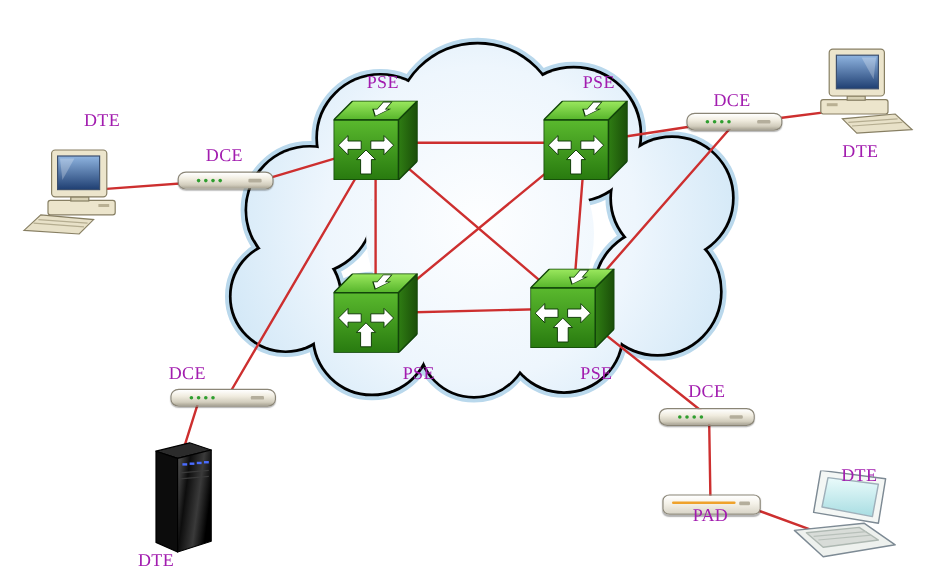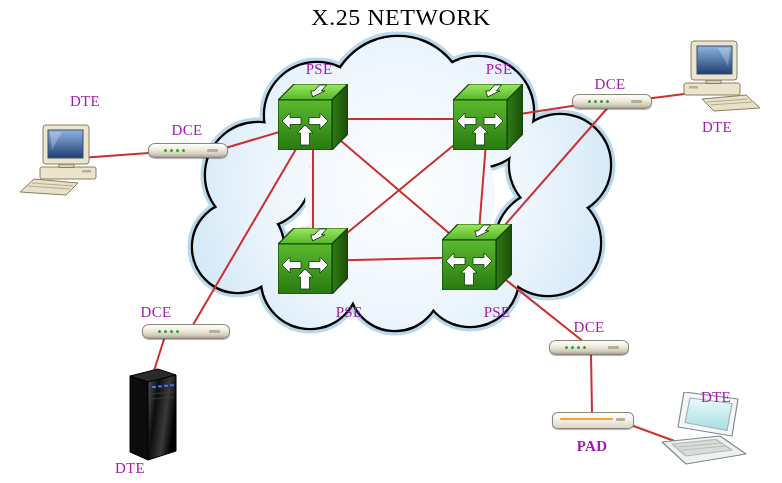--- a/index.html
+++ b/index.html
@@ -288,31 +288,30 @@
       <g stroke="#7d8a94" stroke-width="1.2" stroke-linejoin="round">
         <polygon points="28,0 82,7 76,44 22,35" fill="#f4f7f5"></polygon>
         <polygon points="34,6 76,11.5 71,38.5 29,30.5" fill="url(#gLap)" stroke="#9fb0ba"></polygon>
         <polygon points="6,50 64,44 90,62 30,72" fill="#eef1ee"></polygon>
         <polygon points="16,52 60,47.5 76,58 30,64" fill="#d8dcd8" stroke="#aeb8b2"></polygon>
       </g>
       <path d="M22,55 L66,51 M26,58 L70,54" stroke="#b8c0ba" stroke-width="1" fill="none"></path>
     </svg>
   </div>
 
-  <div class="title">X.25 NETWORK</div>
 
   <span class="label" style="left:319px; top:61px;">PSE</span>
   <span class="label" style="left:499px; top:61px;">PSE</span>
   <span class="label" style="left:349px; top:304px;">PSE</span>
   <span class="label" style="left:497px; top:304px;">PSE</span>
 
   <span class="label" style="left:187px; top:122px;">DCE</span>
   <span class="label" style="left:610px; top:76px;">DCE</span>
   <span class="label" style="left:156px; top:304px;">DCE</span>
   <span class="label" style="left:589px; top:319px;">DCE</span>
 
   <span class="label" style="left:85px;  top:93px;">DTE</span>
   <span class="label" style="left:717px; top:119px;">DTE</span>
   <span class="label" style="left:130px; top:460px;">DTE</span>
   <span class="label" style="left:716px; top:389px;">DTE</span>
 
-  <span class="label" style="left:592px; top:438px;font-weight:bold;">PAD</span>
+  <span class="label" style="left:592px; top:422px;">PAD</span>
 </div>
 
 </body></html>

